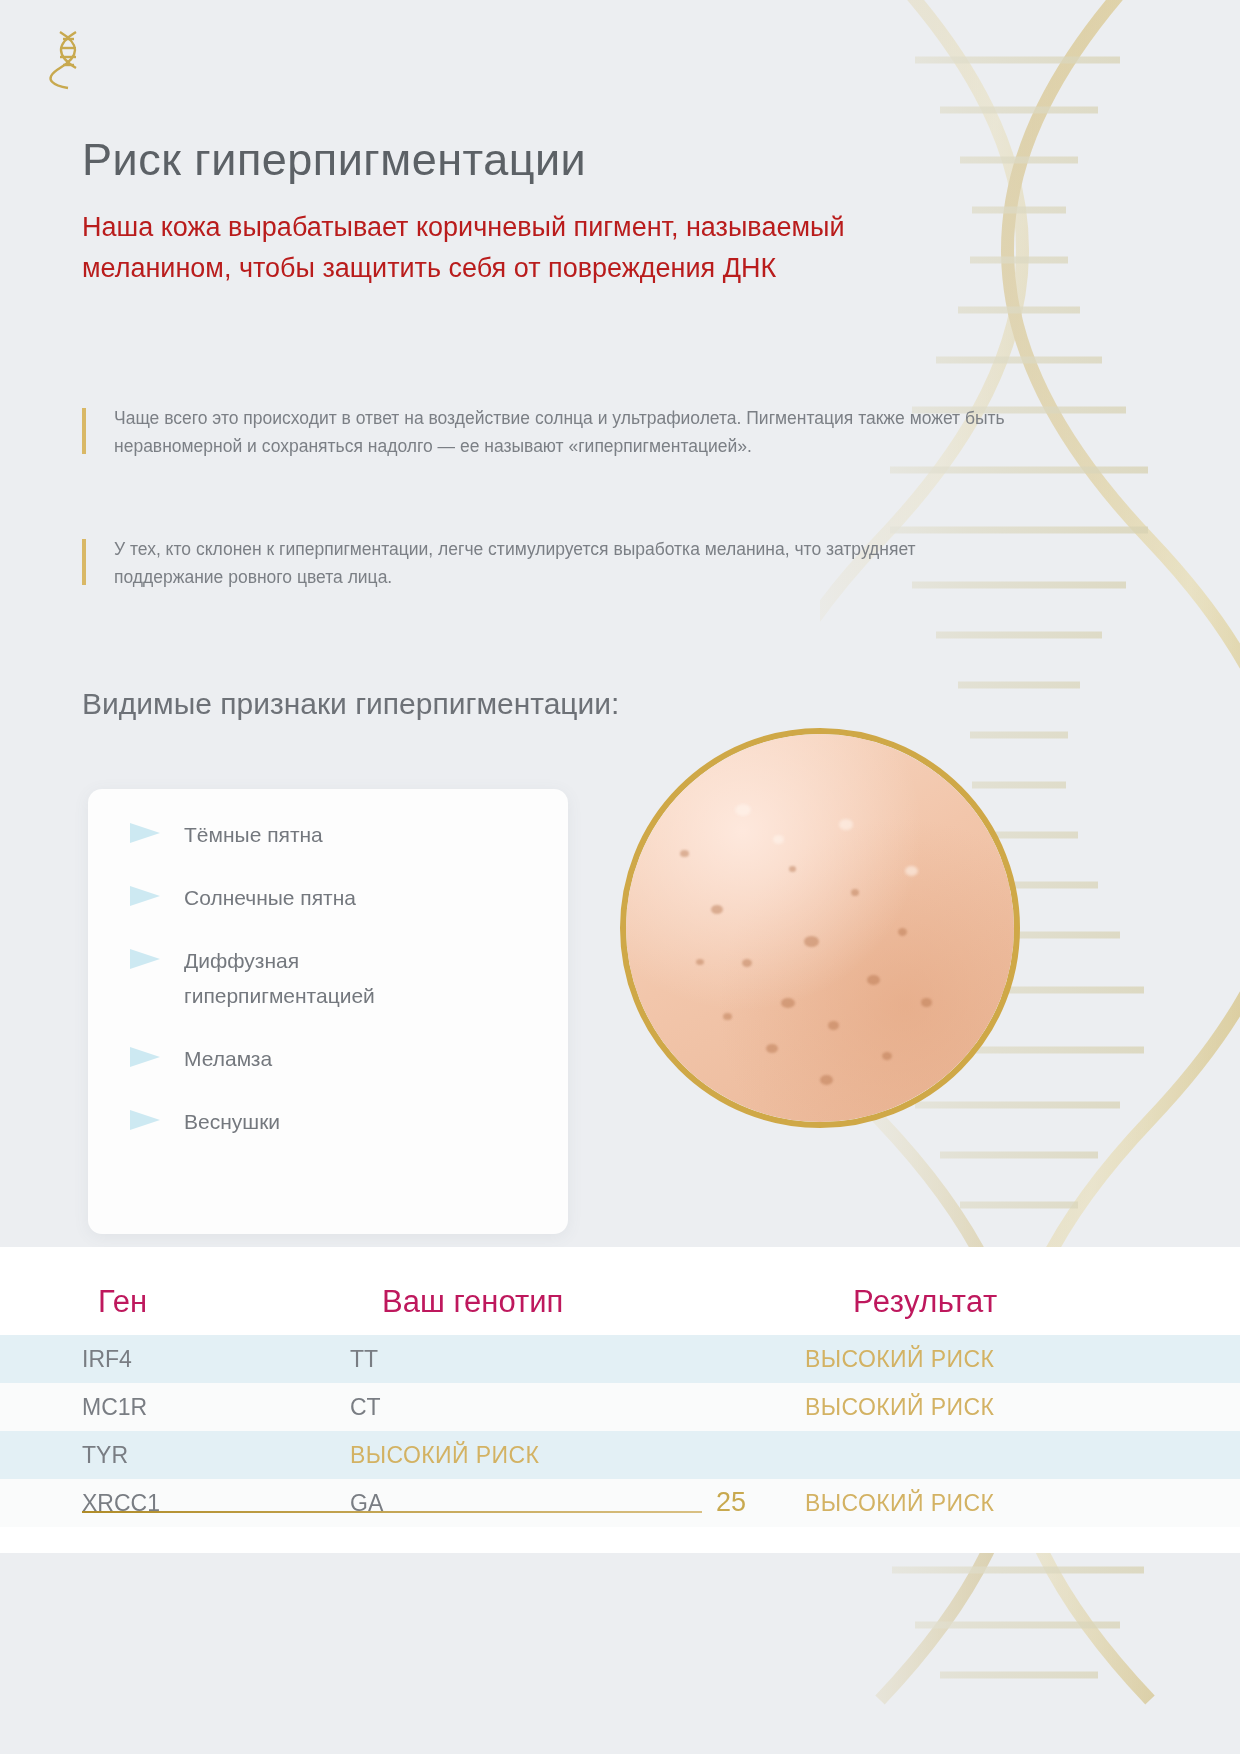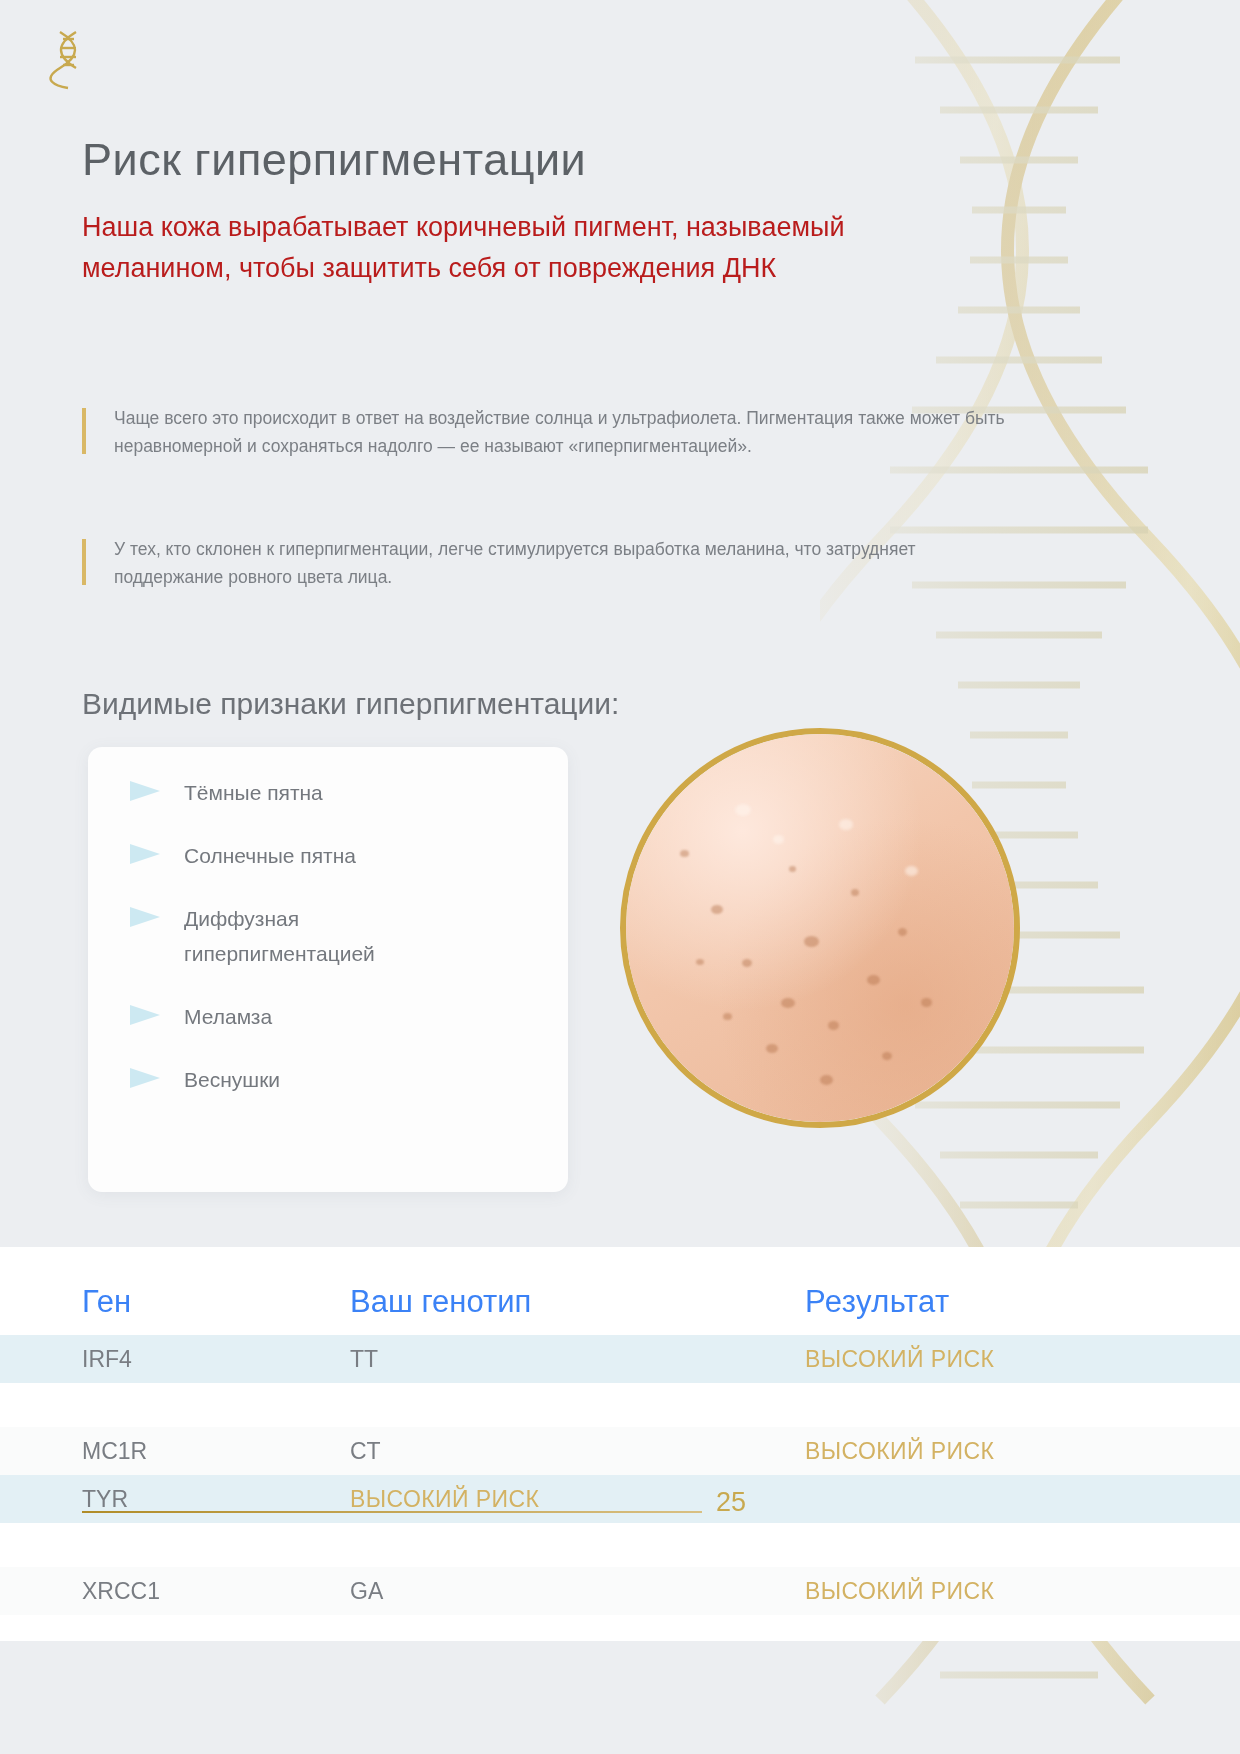--- a/index.html
+++ b/index.html
@@ -96,21 +96,21 @@
     top: 662px;
     font-size: 30px;
     font-weight: 300;
     color: #6d7177;
   }
 
   
   .signs-card {
     position: absolute;
     left: 88px;
-    top: 747px;
+    top: 789px;
     width: 480px;
     height: 445px;
     background: #fdfdfd;
     border-radius: 14px;
     box-shadow: 0 3px 16px rgba(90,100,110,0.08);
     padding: 28px 0 0 0;
     box-sizing: border-box;
   }
   .sign-row {
     display: flex;
@@ -176,30 +176,31 @@
     background: #ffffff;
     padding: 22px 0 26px 0;
   }
   .trow {
     display: flex;
     align-items: center;
     height: 48px;
   }
   .trow.head { height: 66px; }
   .trow.alt { background: #e3f0f5; }
-  .trow.plain { background: #fafbfb; margin-top: 44px; }
+  .trow.plain { background: #fafbfb; }
   .c-gene  { width: 350px; padding-left: 82px; box-sizing: border-box; }
   .c-geno  { width: 455px; box-sizing: border-box; }
   .c-res   { flex: 1; box-sizing: border-box; }
   .trow.head .c-gene,
   .trow.head .c-geno,
   .trow.head .c-res {
     font-size: 31px;
     font-weight: 300;
-    color: #3b82f6;
+    color: #be185d;
+    margin-left: 16px;
   }
   .trow .c-gene,
   .trow .c-geno {
     font-size: 23px;
     font-weight: 300;
     color: #797d83;
   }
   .trow .c-res {
     font-size: 23px;
     font-weight: 300;

